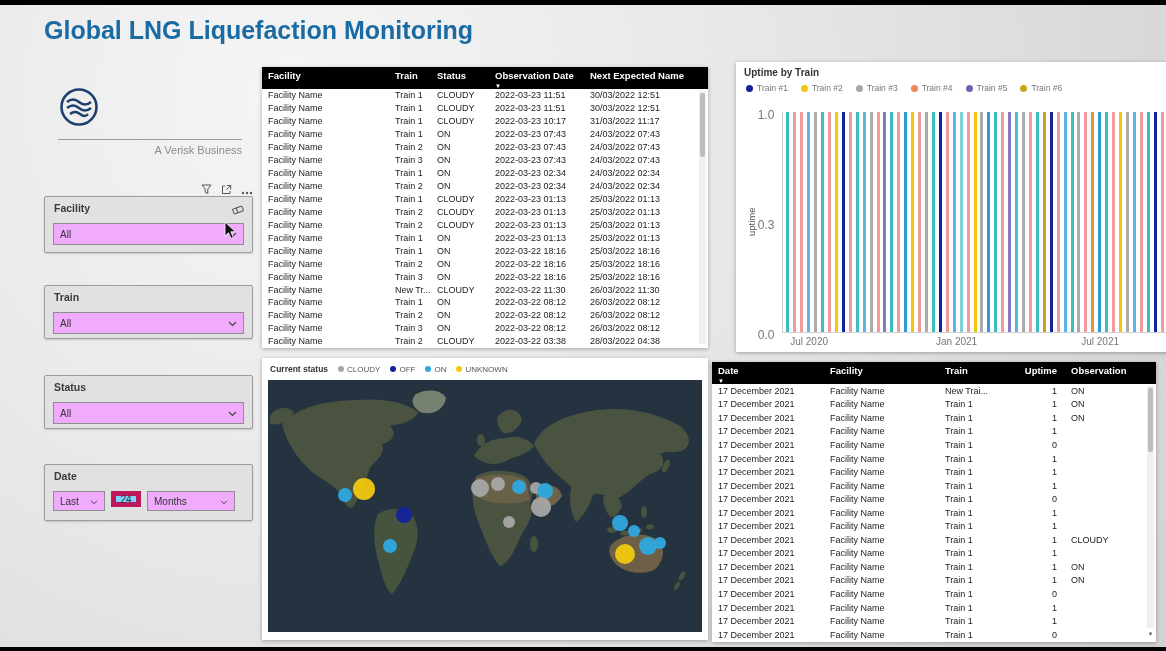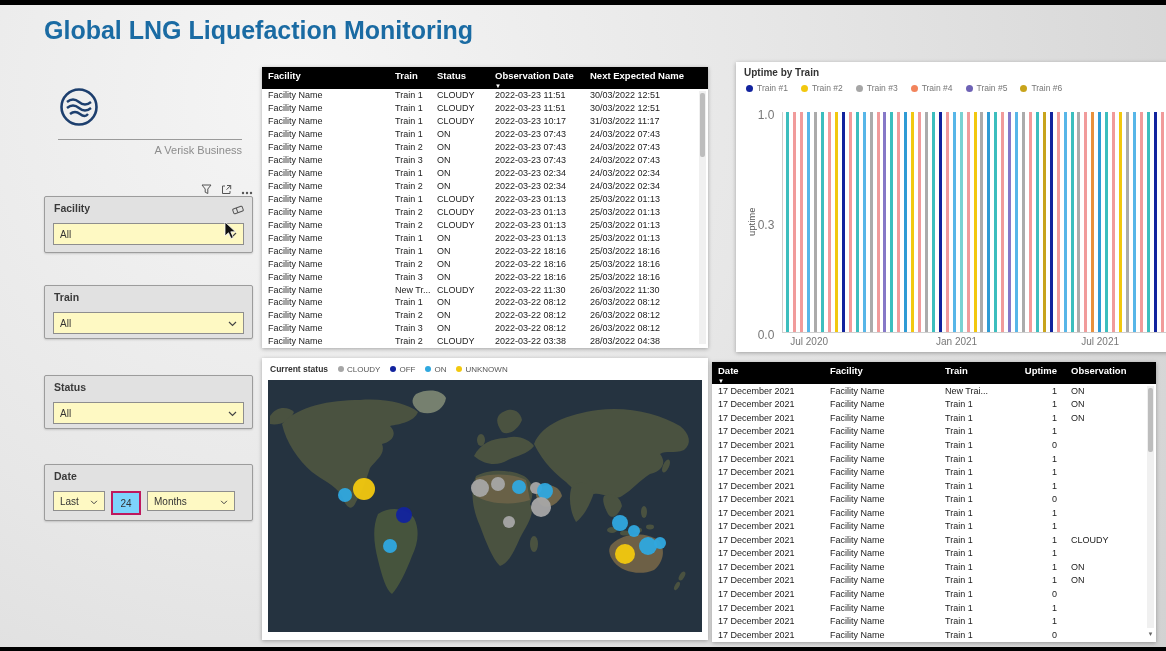--- a/index.html
+++ b/index.html
@@ -22,26 +22,26 @@
 
   
   .slicer-toolbar{position:absolute;left:180px;top:181px;width:73px;display:flex;gap:9px;justify-content:flex-end;align-items:center;}
   .slicer{position:absolute;left:44px;width:209px;background:#e1e1e1;border:1px solid #9c9c9c;border-radius:2px;box-shadow:0 1px 2px rgba(0,0,0,.15);box-sizing:border-box;}
   #facility-slicer{top:196px;height:57px;}
   #train-slicer{top:285px;height:54px;}
   #status-slicer{top:375px;height:54px;}
   #date-slicer{top:464px;height:57px;}
   .slicer-label{position:absolute;left:9px;top:5px;font-size:10.5px;font-weight:bold;color:#3a3a3a;}
   .eraser{position:absolute;right:7px;top:5px;}
-  .dropdown{position:absolute;left:8px;right:8px;top:26px;height:22px;background:#fef9c3;border:1px solid #8e8e8e;display:flex;align-items:center;justify-content:space-between;padding:0 6px;font-size:10px;color:#333;box-sizing:border-box;cursor:pointer;}
+  .dropdown{position:absolute;left:8px;right:8px;top:26px;height:22px;background:#f0abfc;border:1px solid #8e8e8e;display:flex;align-items:center;justify-content:space-between;padding:0 6px;font-size:10px;color:#333;box-sizing:border-box;cursor:pointer;}
   .date-row{position:absolute;left:8px;top:26px;right:8px;display:flex;gap:6px;}
   .date-dd{position:static;height:20px;flex:none;}
   .dd-last{width:52px;}
   .dd-months{width:88px;}
-  .date-num{width:30px;height:24px;background:#7dd3fc;border:2px solid #be185d;box-sizing:border-box;font-size:10px;color:#333;display:flex;align-items:center;justify-content:center;}
+  .date-num{width:30px;height:16px;background:#7dd3fc;border:5px solid #be185d;box-sizing:border-box;font-size:10px;color:#333;display:flex;align-items:center;justify-content:center;}
 
   
   .panel{position:absolute;background:#fff;box-shadow:0 1px 4px rgba(0,0,0,.3);}
   #obs-panel{left:262px;top:67px;width:446px;height:281px;}
   #uptime-panel{left:712px;top:62px;width:444px;height:290px;margin-left:24px;}
   #map-panel{left:262px;top:358px;width:446px;height:282px;}
   #daily-panel{left:712px;top:362px;width:444px;height:280px;}
 
   
   .t-header{display:flex;background:#000;color:#fff;height:22px;font-size:9.5px;font-weight:bold;}

